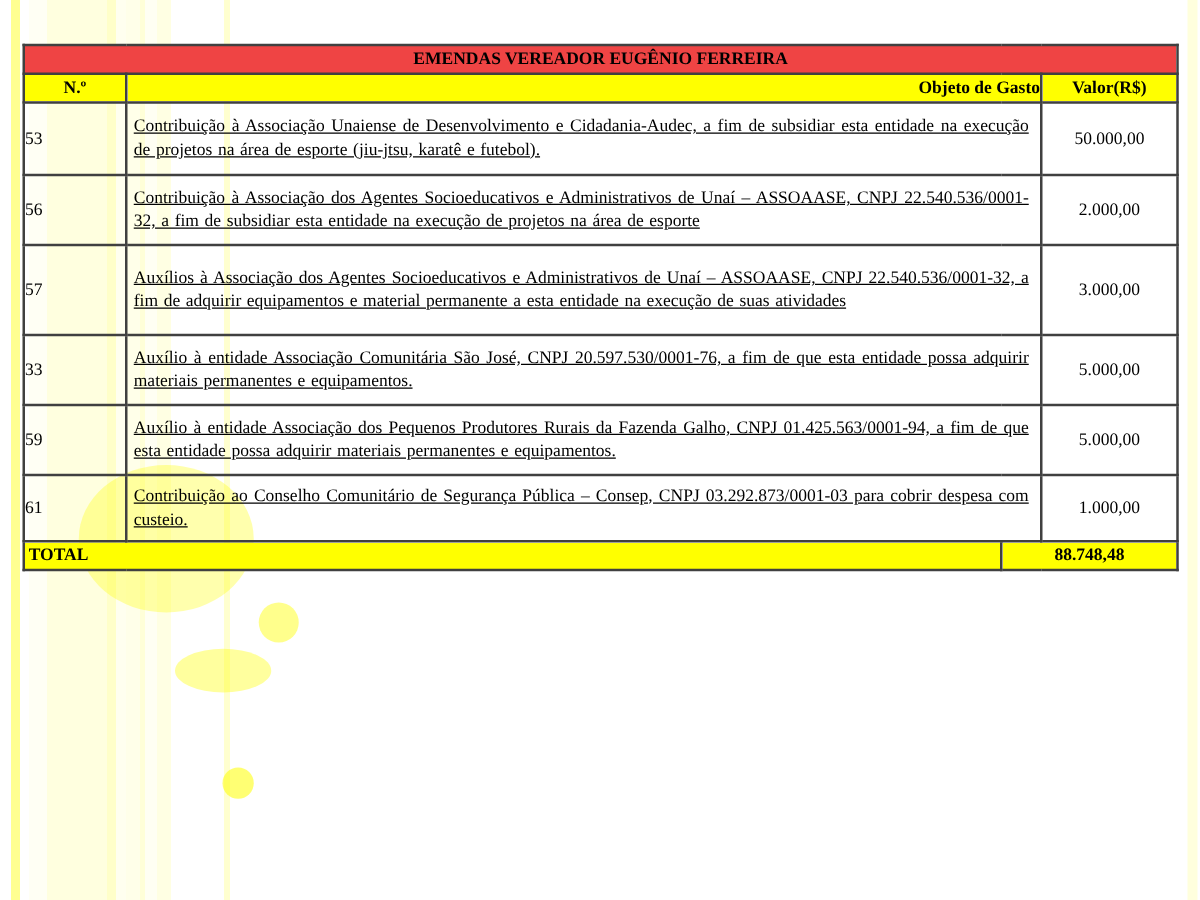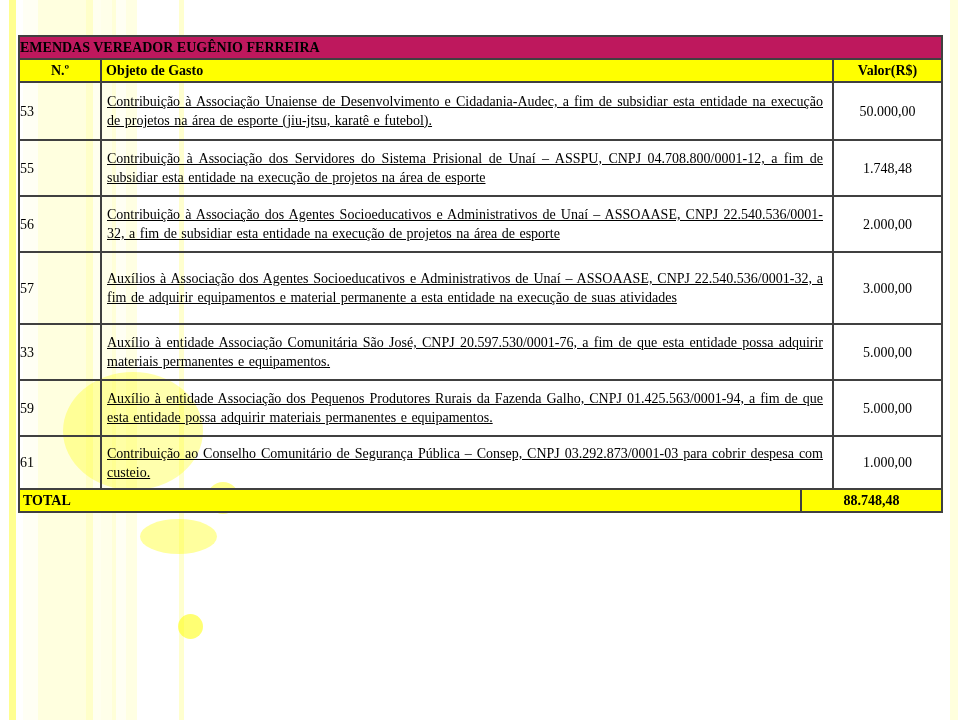--- a/index.html
+++ b/index.html
@@ -67,33 +67,34 @@
   }
   table.emendas td {
     border: 2px solid #404040;
     padding: 0;
     vertical-align: middle;
     font-size: 14px;
     line-height: 19px;
     overflow: hidden;
   }
   .row-title td {
-    background: #be185d;
+    background: #ef4444;
     font-weight: bold;
     font-size: 16px;
+    text-align: center;
     height: 19px;
   }
   .row-header td {
     background: #ffff00;
     font-weight: bold;
     font-size: 15px;
     height: 19px;
   }
   .cell-num-header { text-align: center; }
-  .cell-objeto-header { text-align: left; padding-left: 4px !important; }
+  .cell-objeto-header { text-align: right; padding-left: 4px !important; }
   .cell-valor-header { text-align: center; }
 
   .cell-num {
     text-align: left;
     background: transparent;
   }
   .cell-objeto {
     text-align: justify;
     padding: 2px 9px 2px 5px !important;
     word-spacing: 1px;
@@ -142,25 +143,20 @@
     <td class="cell-valor-header">Valor(R$)</td>
   </tr>
 
   <tr style="height:58px">
     <td class="cell-num">53</td>
     <td class="cell-objeto" colspan="2">Contribuição à Associação Unaiense de Desenvolvimento e Cidadania-Audec, a fim de subsidiar esta entidade na execução de projetos na área de esporte (jiu-jtsu, karatê e futebol).</td>
     <td class="cell-valor">50.000,00</td>
   </tr>
 
 
-  <tr style="height:56px">
-    <td class="cell-num">55</td>
-    <td class="cell-objeto" colspan="2">Contribuição à Associação dos Servidores do Sistema Prisional de Unaí – ASSPU, CNPJ 04.708.800/0001-12, a fim de subsidiar esta entidade na execução de projetos na área de esporte</td>
-    <td class="cell-valor">1.748,48</td>
-  </tr>
 
   <tr style="height:56px">
     <td class="cell-num">56</td>
     <td class="cell-objeto" colspan="2">Contribuição à Associação dos Agentes Socioeducativos e Administrativos de Unaí – ASSOAASE, CNPJ 22.540.536/0001-32, a fim de subsidiar esta entidade na execução de projetos na área de esporte</td>
     <td class="cell-valor">2.000,00</td>
   </tr>
 
   <tr style="height:72px">
     <td class="cell-num">57</td>
     <td class="cell-objeto" colspan="2">Auxílios à Associação dos Agentes Socioeducativos e Administrativos de Unaí – ASSOAASE, CNPJ 22.540.536/0001-32, a fim de adquirir equipamentos e material permanente a esta entidade na execução de suas atividades</td>

